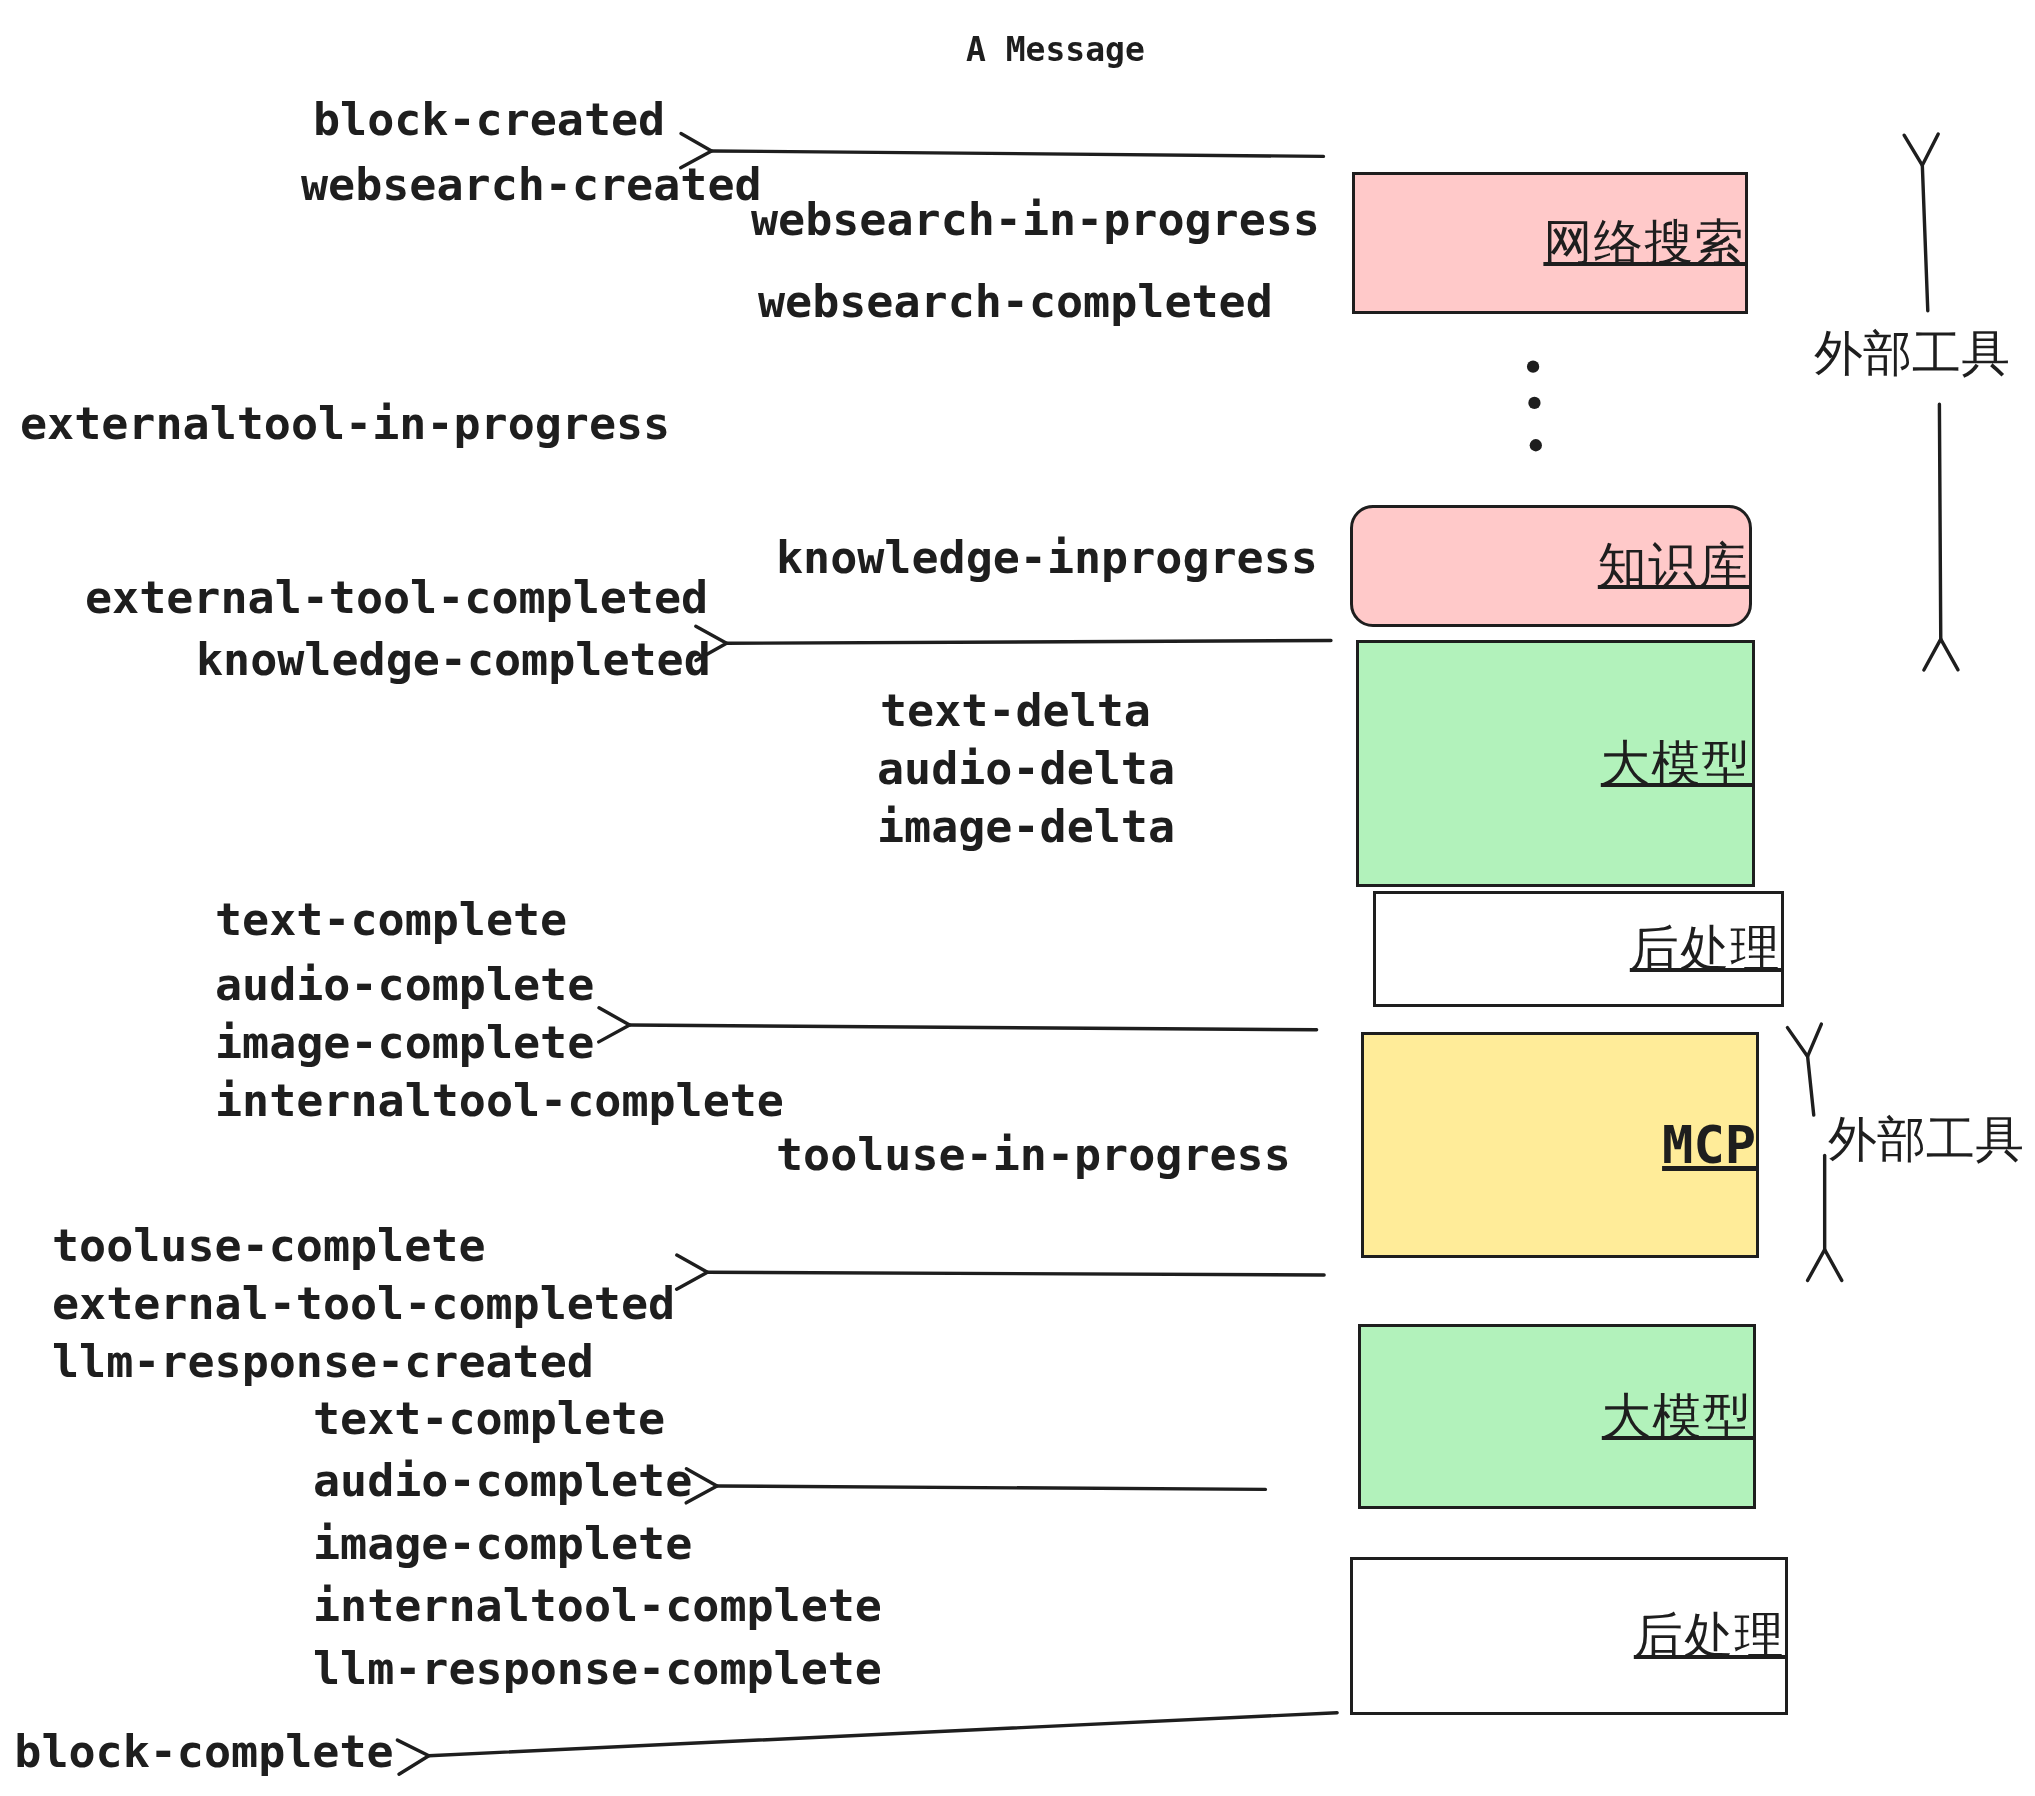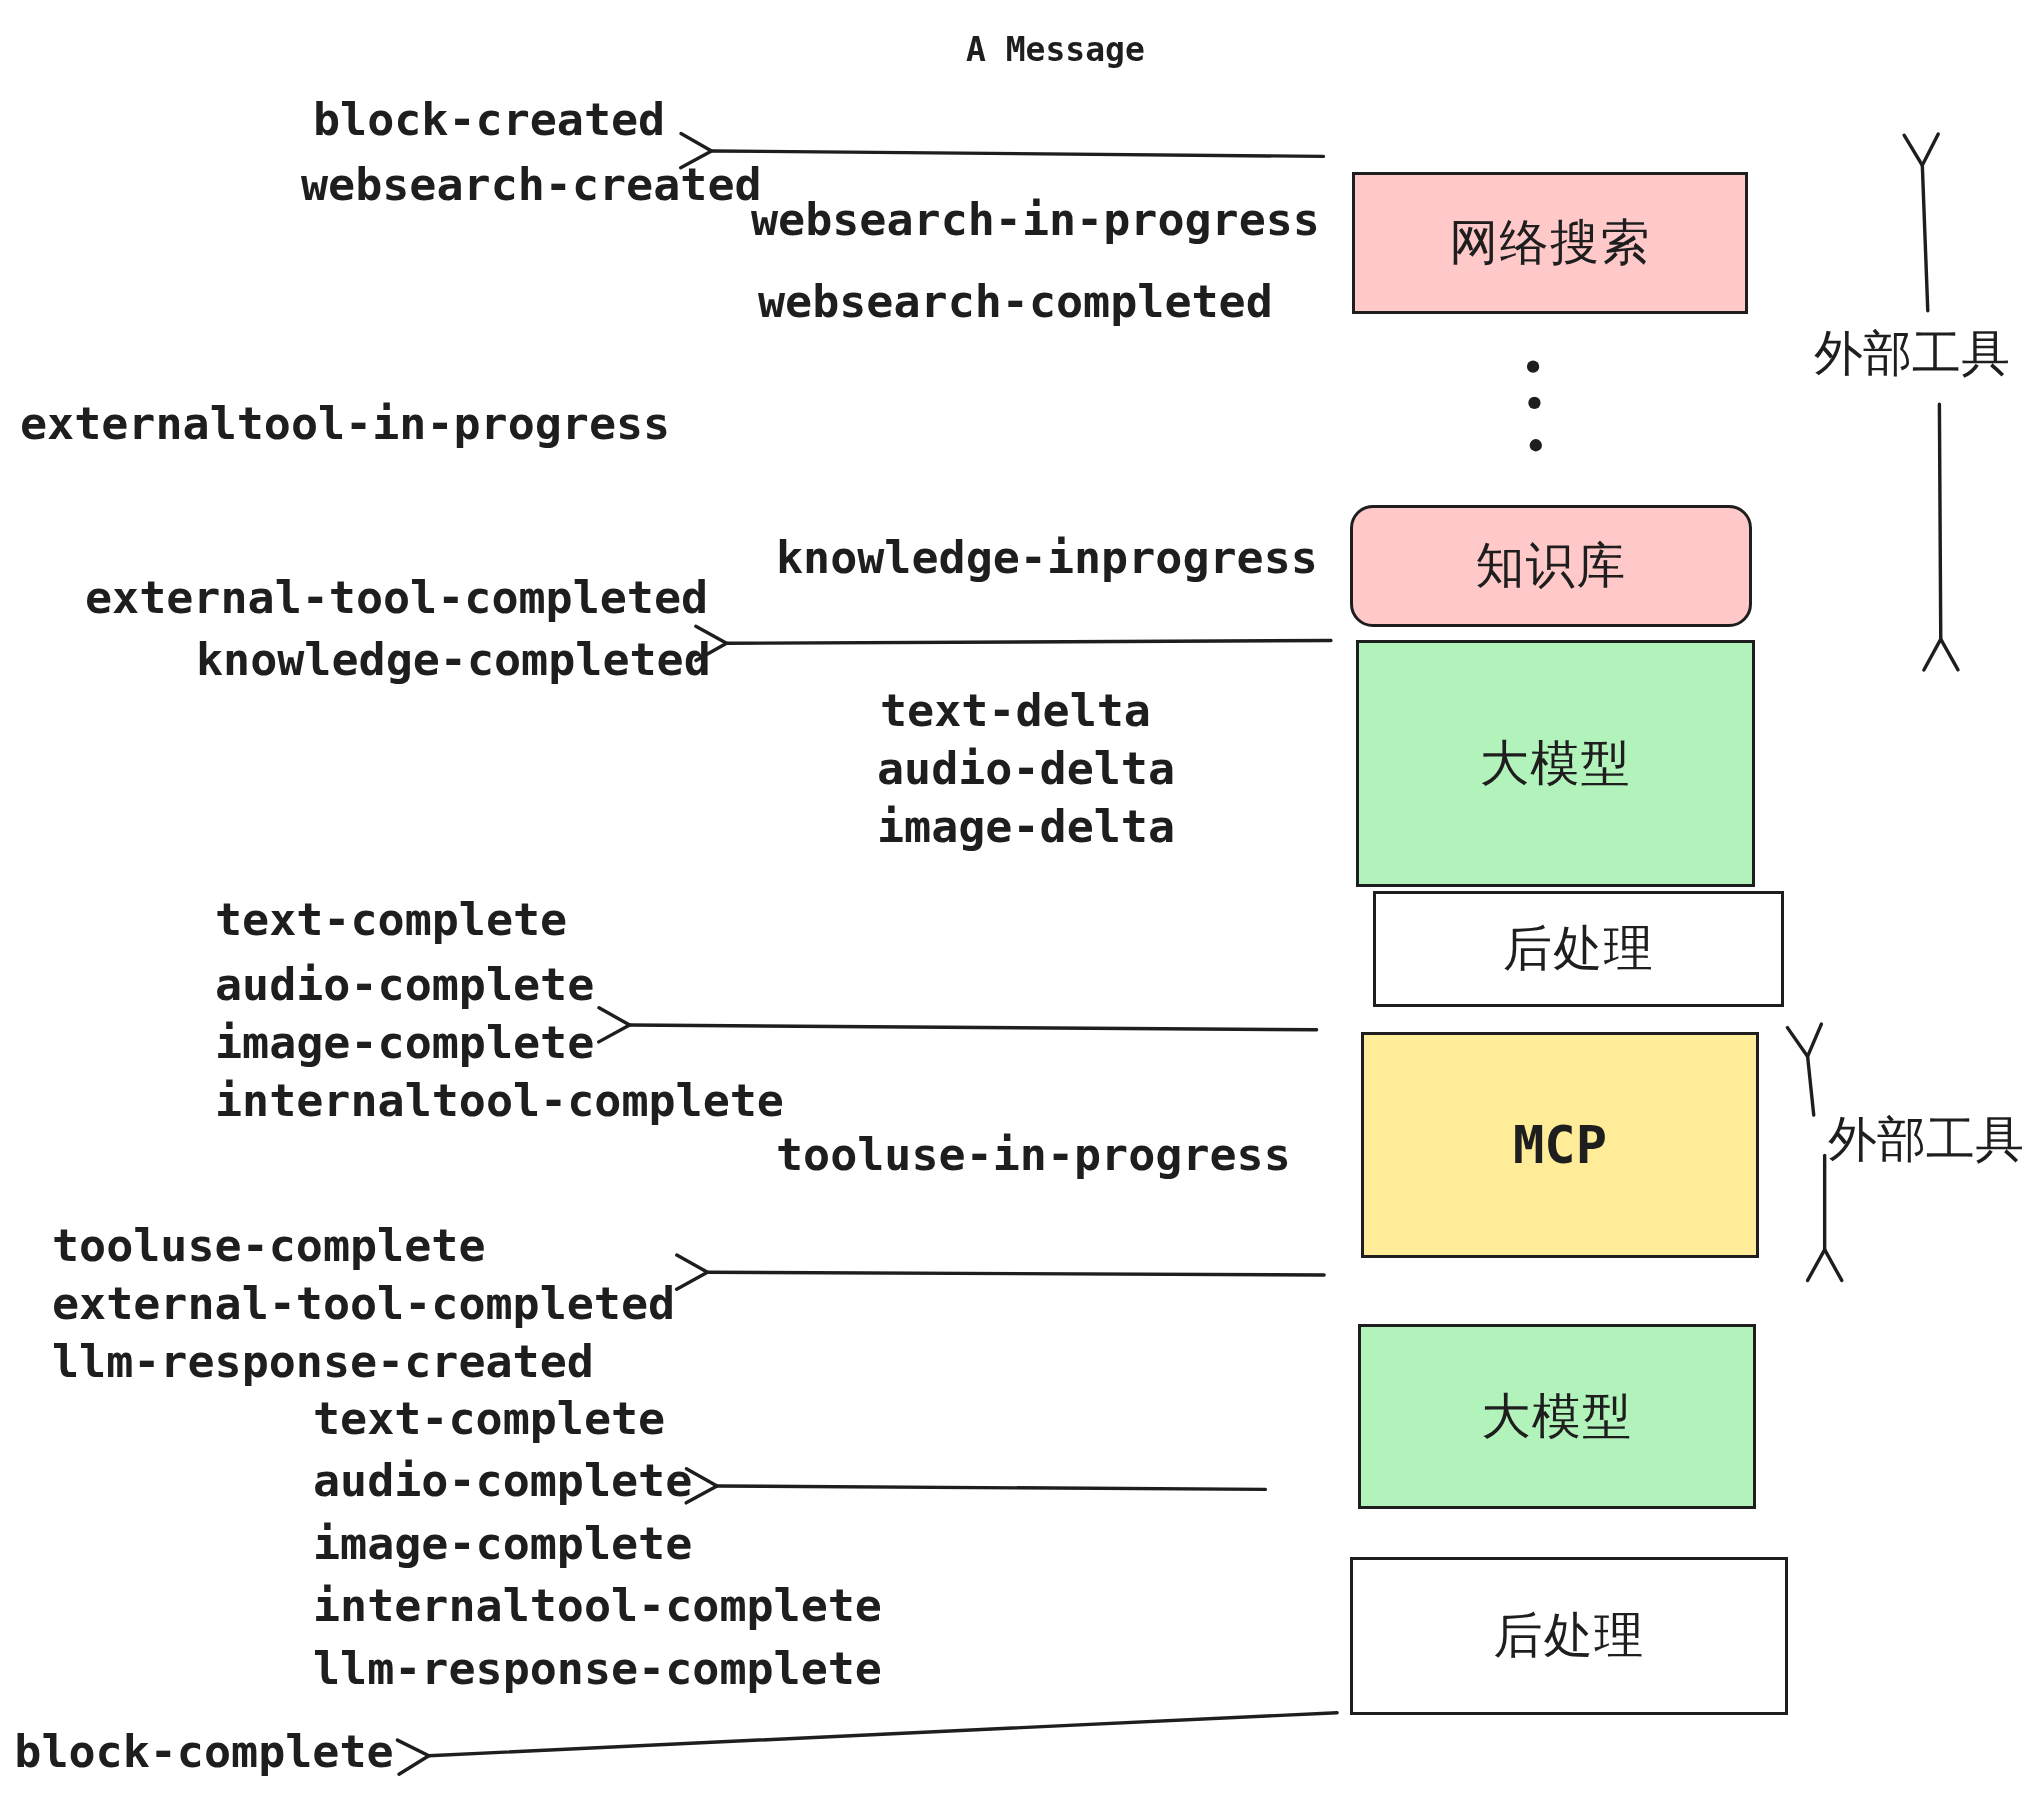--- a/index.html
+++ b/index.html
@@ -17,22 +17,23 @@
     left: 0; top: 0;
     width: 2035px; height: 1796px;
     z-index: 2;
   }
   .box {
     position: absolute;
     box-sizing: border-box;
     border: 3.4px solid #1e1e1e;
     display: flex;
     align-items: center;
-    justify-content: center;
+    justify-content: flex-end;
     z-index: 1;
+    text-decoration: underline;
   }
   .box .box-label {
     font-family: "DejaVu Sans", "Liberation Sans", sans-serif;
     font-size: 49px;
     font-weight: 500;
     letter-spacing: 1.4px;
     white-space: nowrap;
   }
   .box.mcp .box-label {
     font-family: "DejaVu Sans Mono", "Liberation Mono", monospace;

